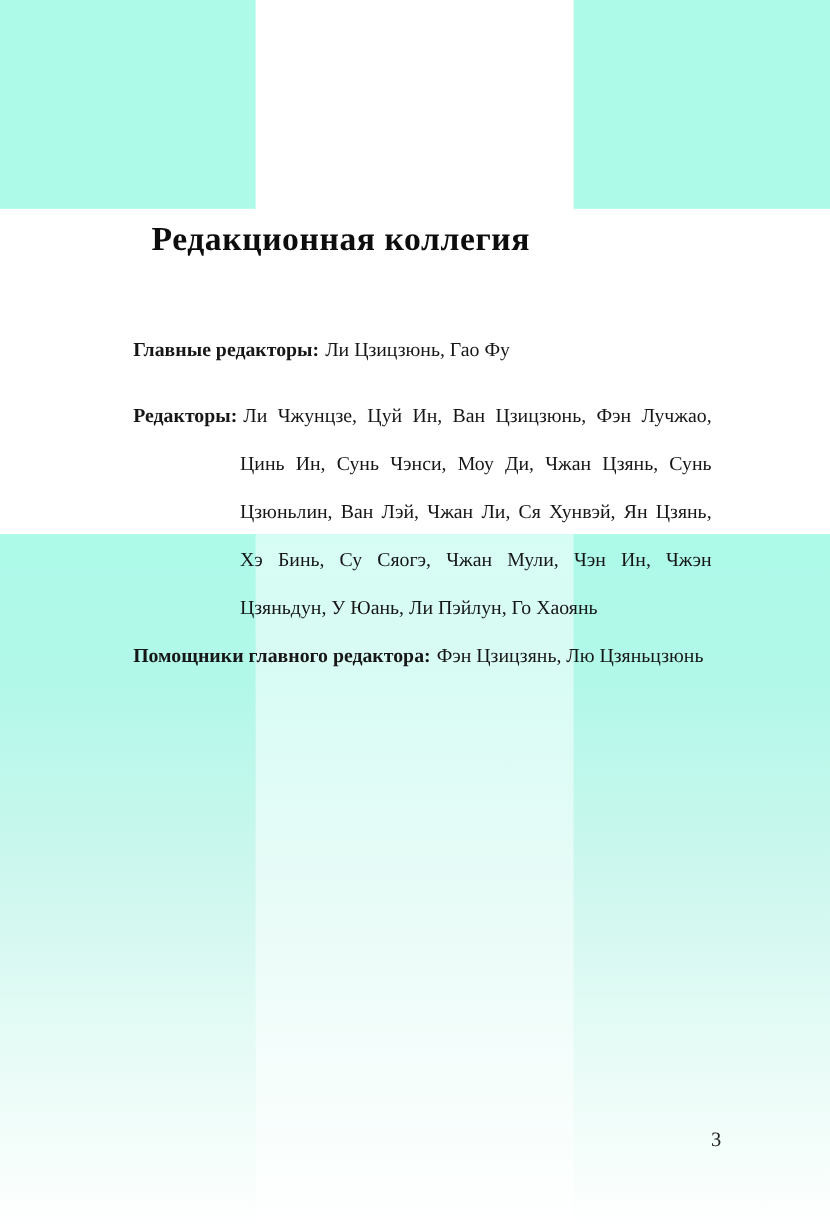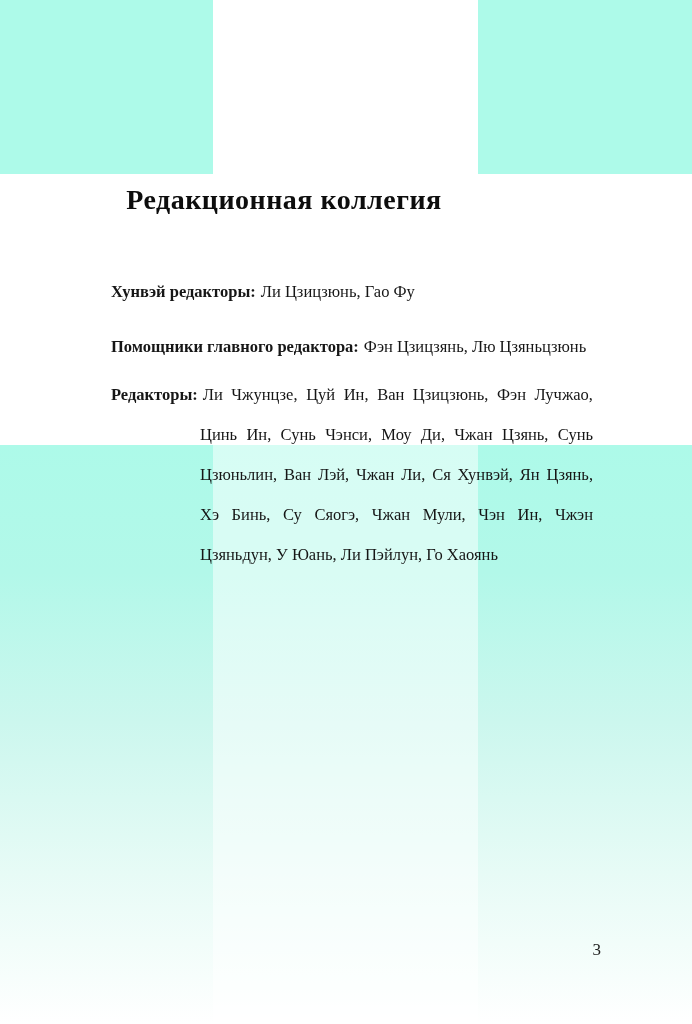--- a/index.html
+++ b/index.html
@@ -114,28 +114,28 @@
 
   <div class="lower-bg">
     <div class="lower-mid"></div>
   </div>
 
   <h1 class="title">Редакционная коллегия</h1>
 
   <div class="content">
 
     <p class="block block-1">
-      <span class="label">Хунвэй редакторы:</span><span>Ли Цзицзюнь, Гао Фу</span>
+      <span class="label">Главные редакторы:</span><span>Ли Цзицзюнь, Гао Фу</span>
+    </p>
+
+    <p class="block block-3">
+      <span class="label">Редакторы:</span><span>Ли Чжунцзе, Цуй Ин, Ван Цзицзюнь, Фэн Лучжао, Цинь Ин, Сунь Чэнси, Моу Ди, Чжан Цзянь, Сунь Цзюньлин, Ван Лэй, Чжан Ли, Ся Хунвэй, Ян Цзянь, Хэ Бинь, Су Сяогэ, Чжан Мули, Чэн Ин, Чжэн Цзяньдун, У Юань, Ли Пэйлун, Го Хаоянь</span>
     </p>
 
     <p class="block block-2">
       <span class="label">Помощники главного редактора:</span><span>Фэн Цзицзянь, Лю Цзяньцзюнь</span>
-    </p>
-
-    <p class="block block-3">
-      <span class="label">Редакторы:</span><span>Ли Чжунцзе, Цуй Ин, Ван Цзицзюнь, Фэн Лучжао, Цинь Ин, Сунь Чэнси, Моу Ди, Чжан Цзянь, Сунь Цзюньлин, Ван Лэй, Чжан Ли, Ся Хунвэй, Ян Цзянь, Хэ Бинь, Су Сяогэ, Чжан Мули, Чэн Ин, Чжэн Цзяньдун, У Юань, Ли Пэйлун, Го Хаоянь</span>
     </p>
 
   </div>
 
   <div class="page-number">3</div>
 
 </div>
 
 </body></html>

